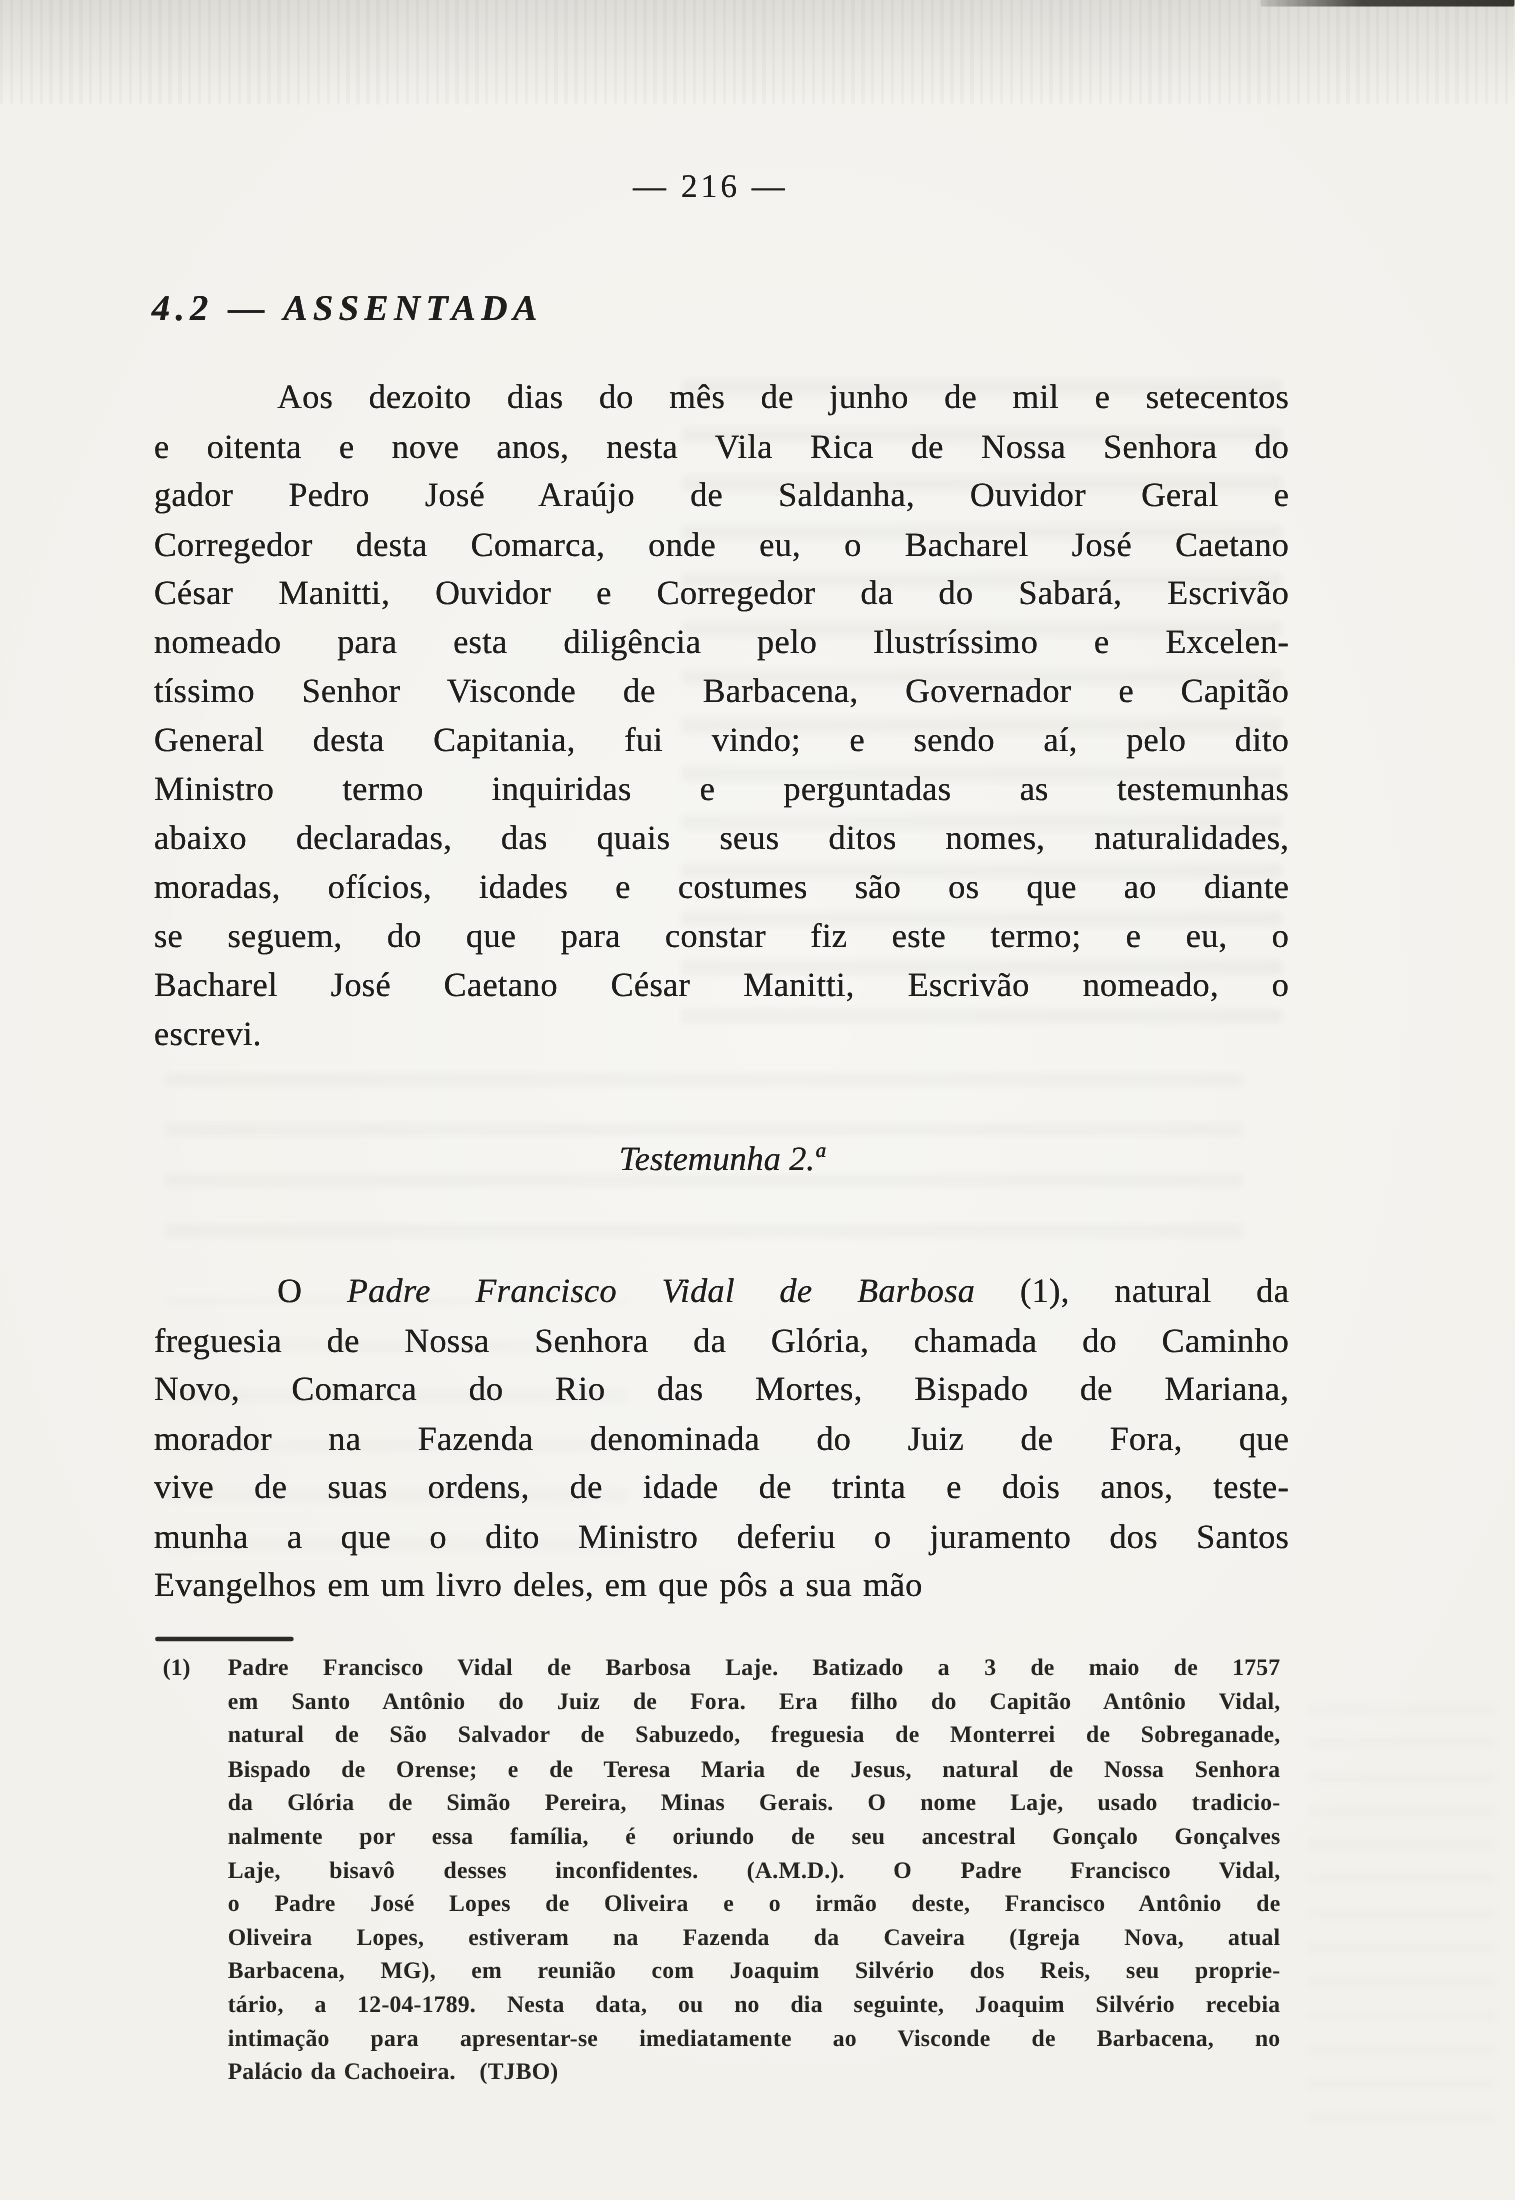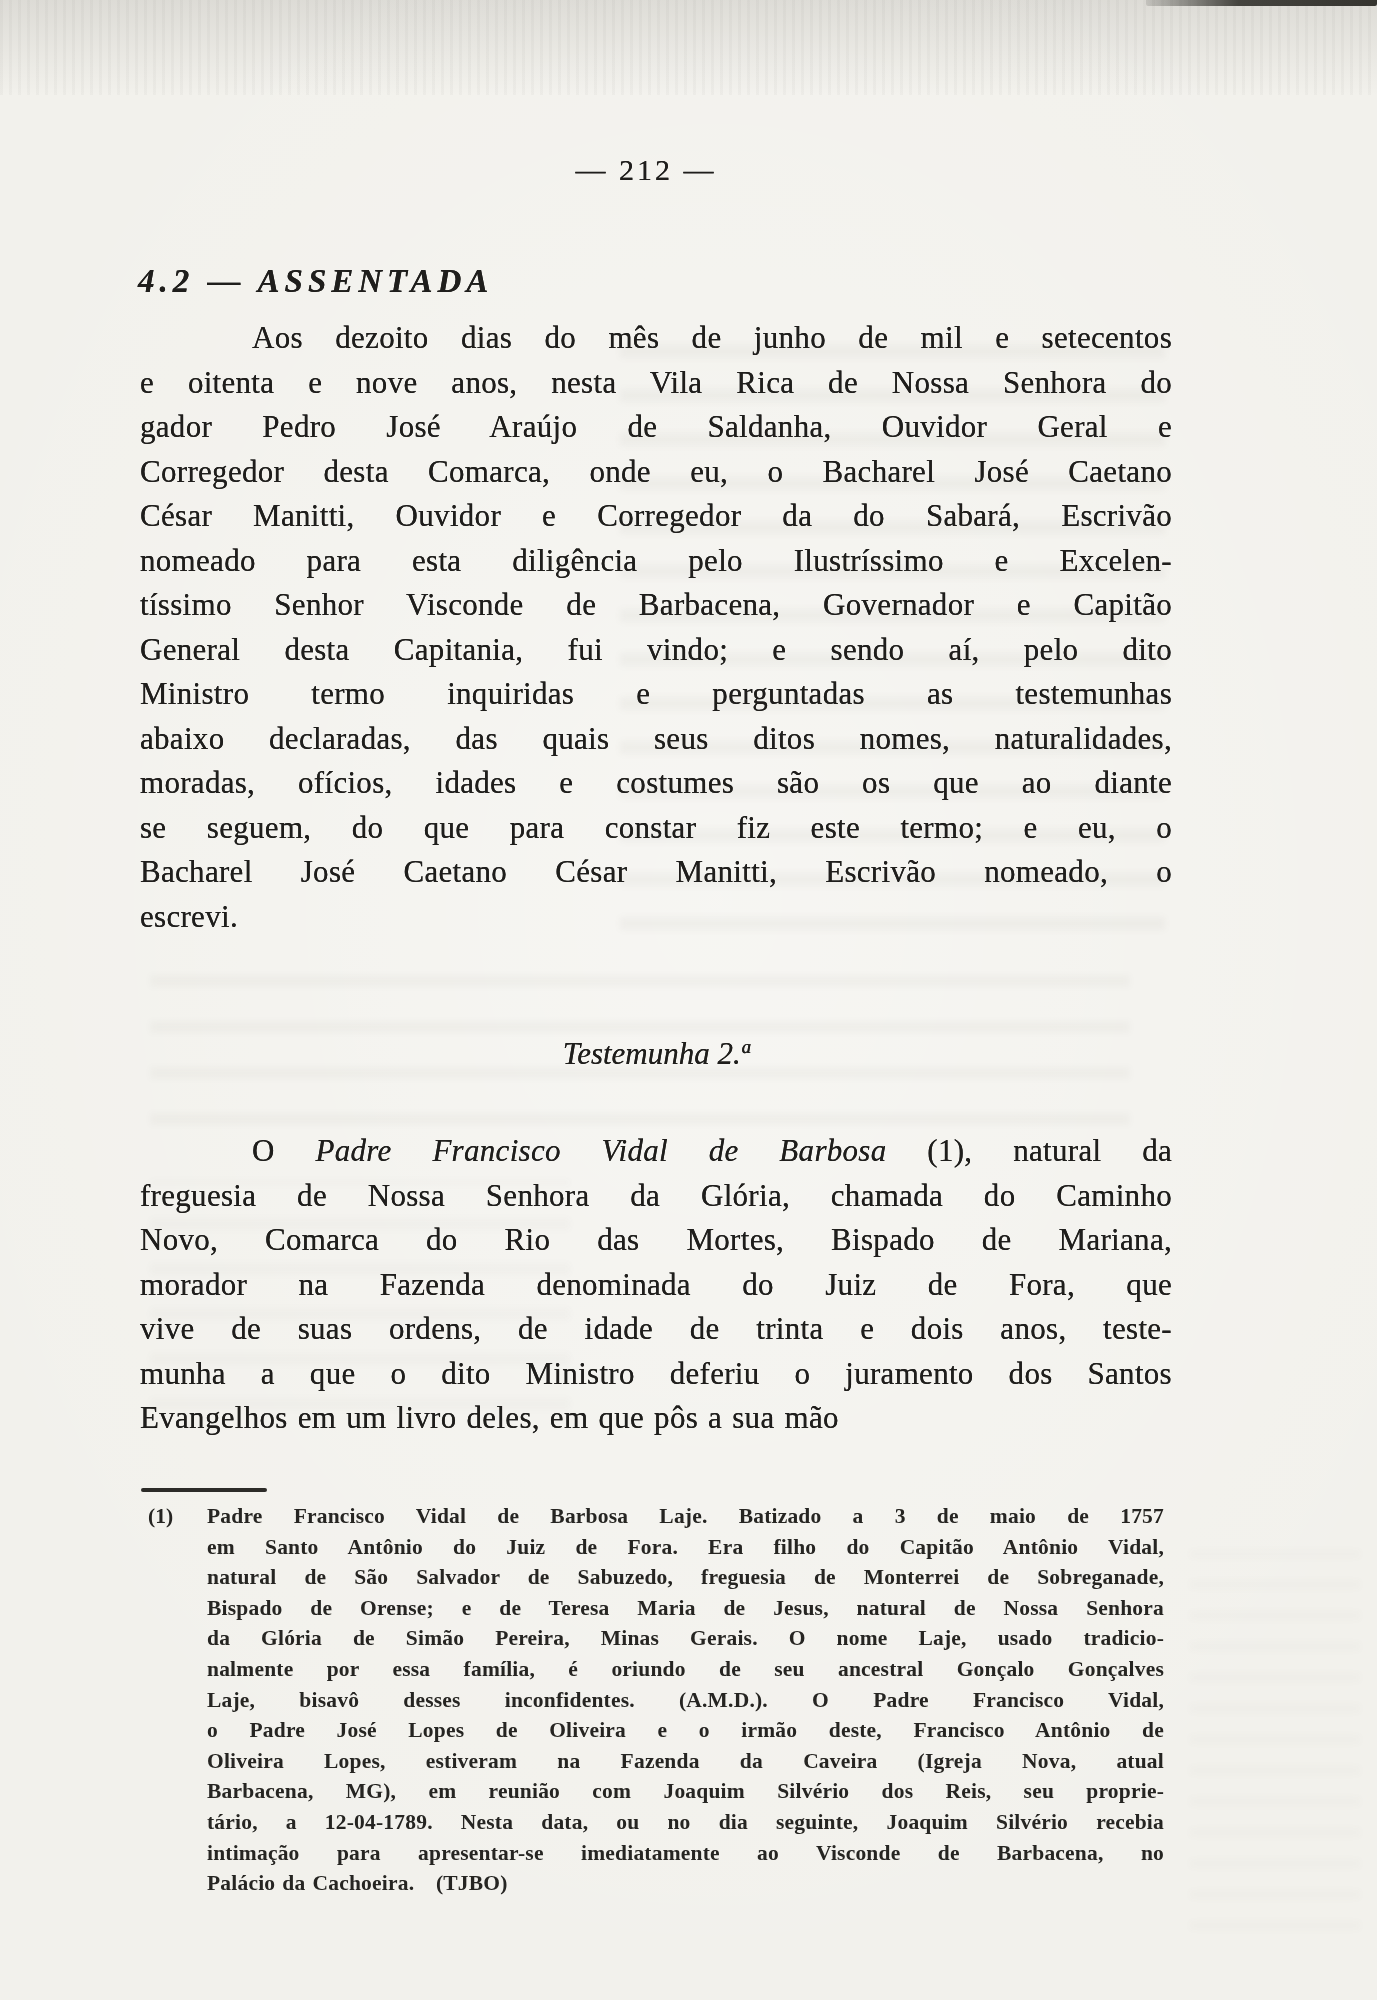--- a/index.html
+++ b/index.html
@@ -41,20 +41,21 @@
   .section-heading{
     position:absolute;top:224px;left:138px;
     font-style:italic;font-weight:bold;font-size:33px;line-height:42px;letter-spacing:5px;
     text-shadow:0 0 .3px currentColor;
     margin-top:36px;
   }
   .textblock{
     position:absolute;left:140px;width:1032px;
     font-size:31px;line-height:44.5px;
     text-shadow:0 0 .35px currentColor;
+    margin-top:23px;
   }
   #para1{top:316px;}
   #para2{top:1129px;}
   .tline{text-align:justify;text-align-last:justify;letter-spacing:.3px;word-spacing:2px;}
   .tline.last{text-align-last:left;}
   #para1 .tline.first, #para2 .tline.first{text-indent:112px;}
   .it{font-style:italic;}
 
   .subheading{
     position:absolute;top:1034px;left:140px;width:1032px;
@@ -76,21 +77,21 @@
 </head>
 <body>
 
 <div class="top-shade"></div>
 <div class="edge-strip"></div>
 <div class="ghost ghost-a"></div>
 <div class="ghost ghost-b"></div>
 <div class="ghost ghost-c"></div>
 <div class="ghost ghost-d"></div>
 
-<div class="page-number">— 212 —</div>
+<div class="page-number">— 216 —</div>
 
 <div class="section-heading">4.2 — ASSENTADA</div>
 
 <div class="textblock" id="para1">
     <div class="tline first">Aos dezoito dias do mês de junho de mil e setecentos</div>
     <div class="tline">e oitenta e nove anos, nesta Vila Rica de Nossa Senhora do</div>
     <div class="tline">gador Pedro José Araújo de Saldanha, Ouvidor Geral e</div>
     <div class="tline">Corregedor desta Comarca, onde eu, o Bacharel José Caetano</div>
     <div class="tline">César Manitti, Ouvidor e Corregedor da do Sabará, Escrivão</div>
     <div class="tline">nomeado para esta diligência pelo Ilustríssimo e Excelen-</div>

